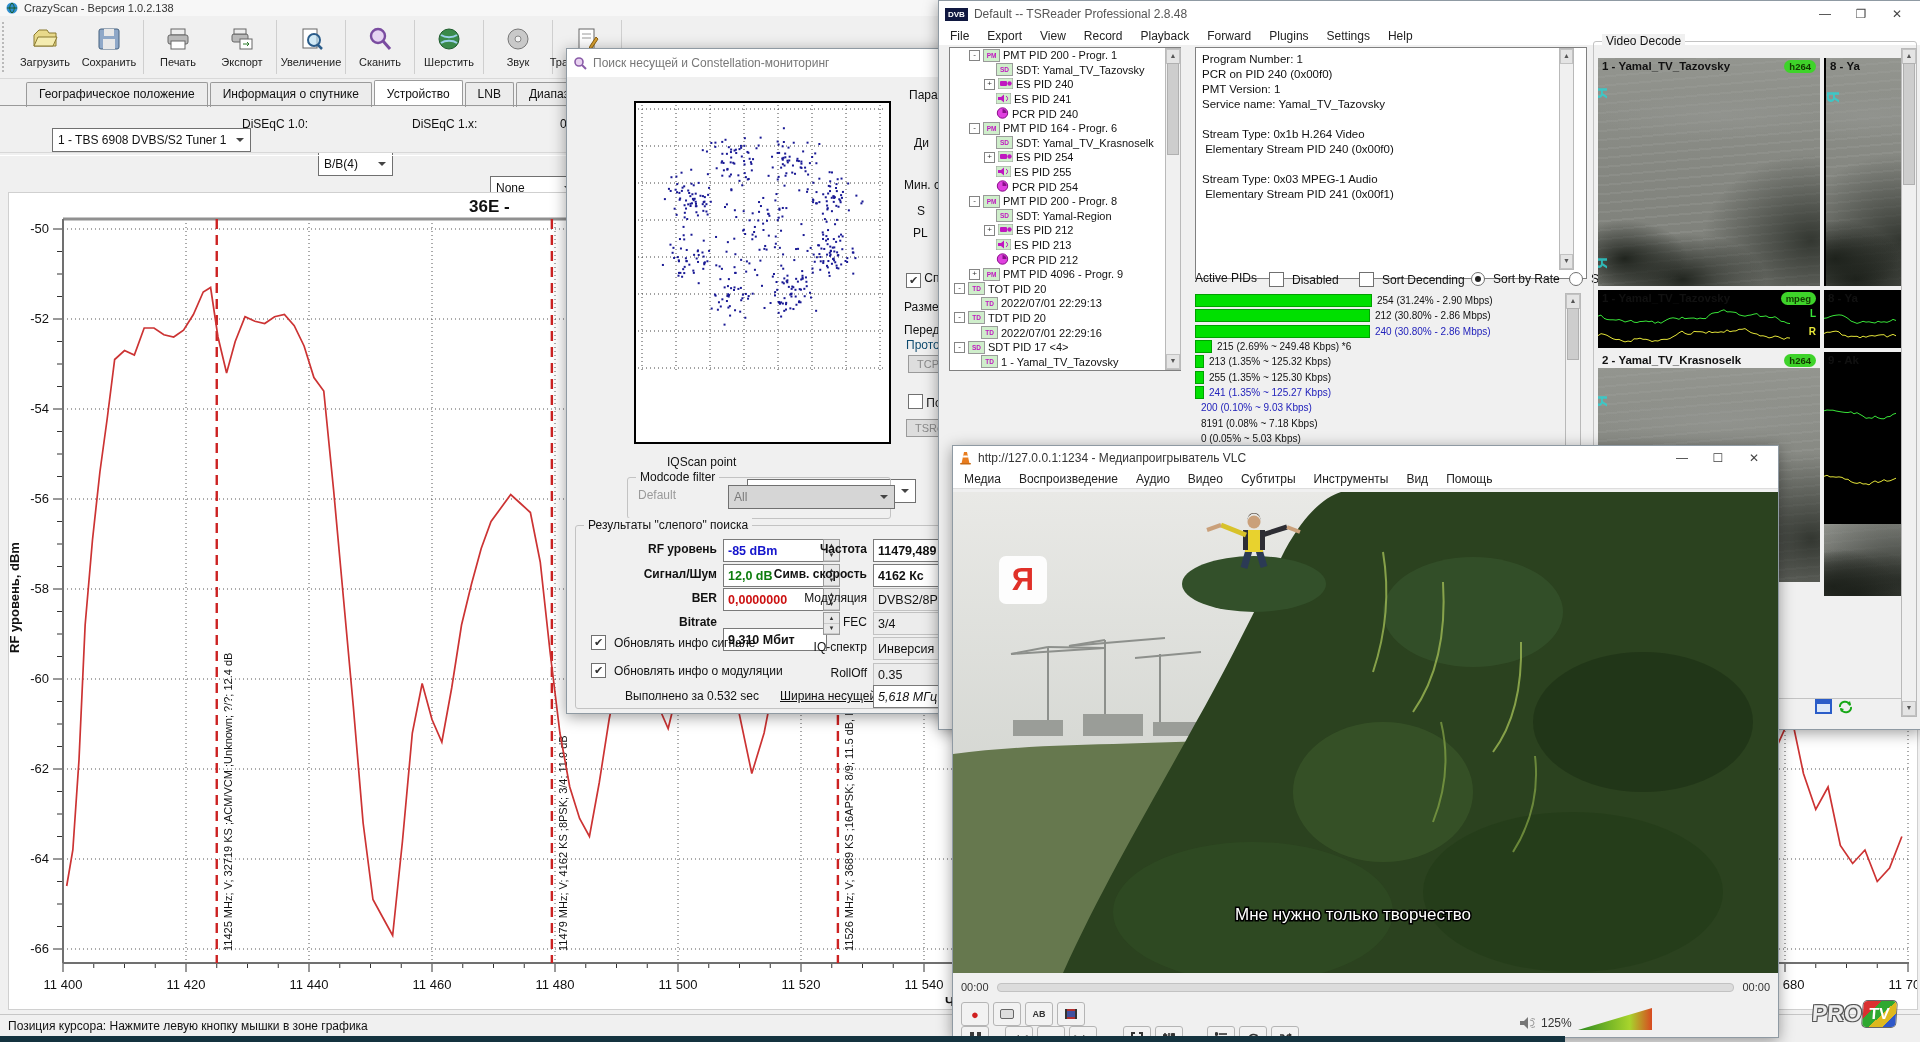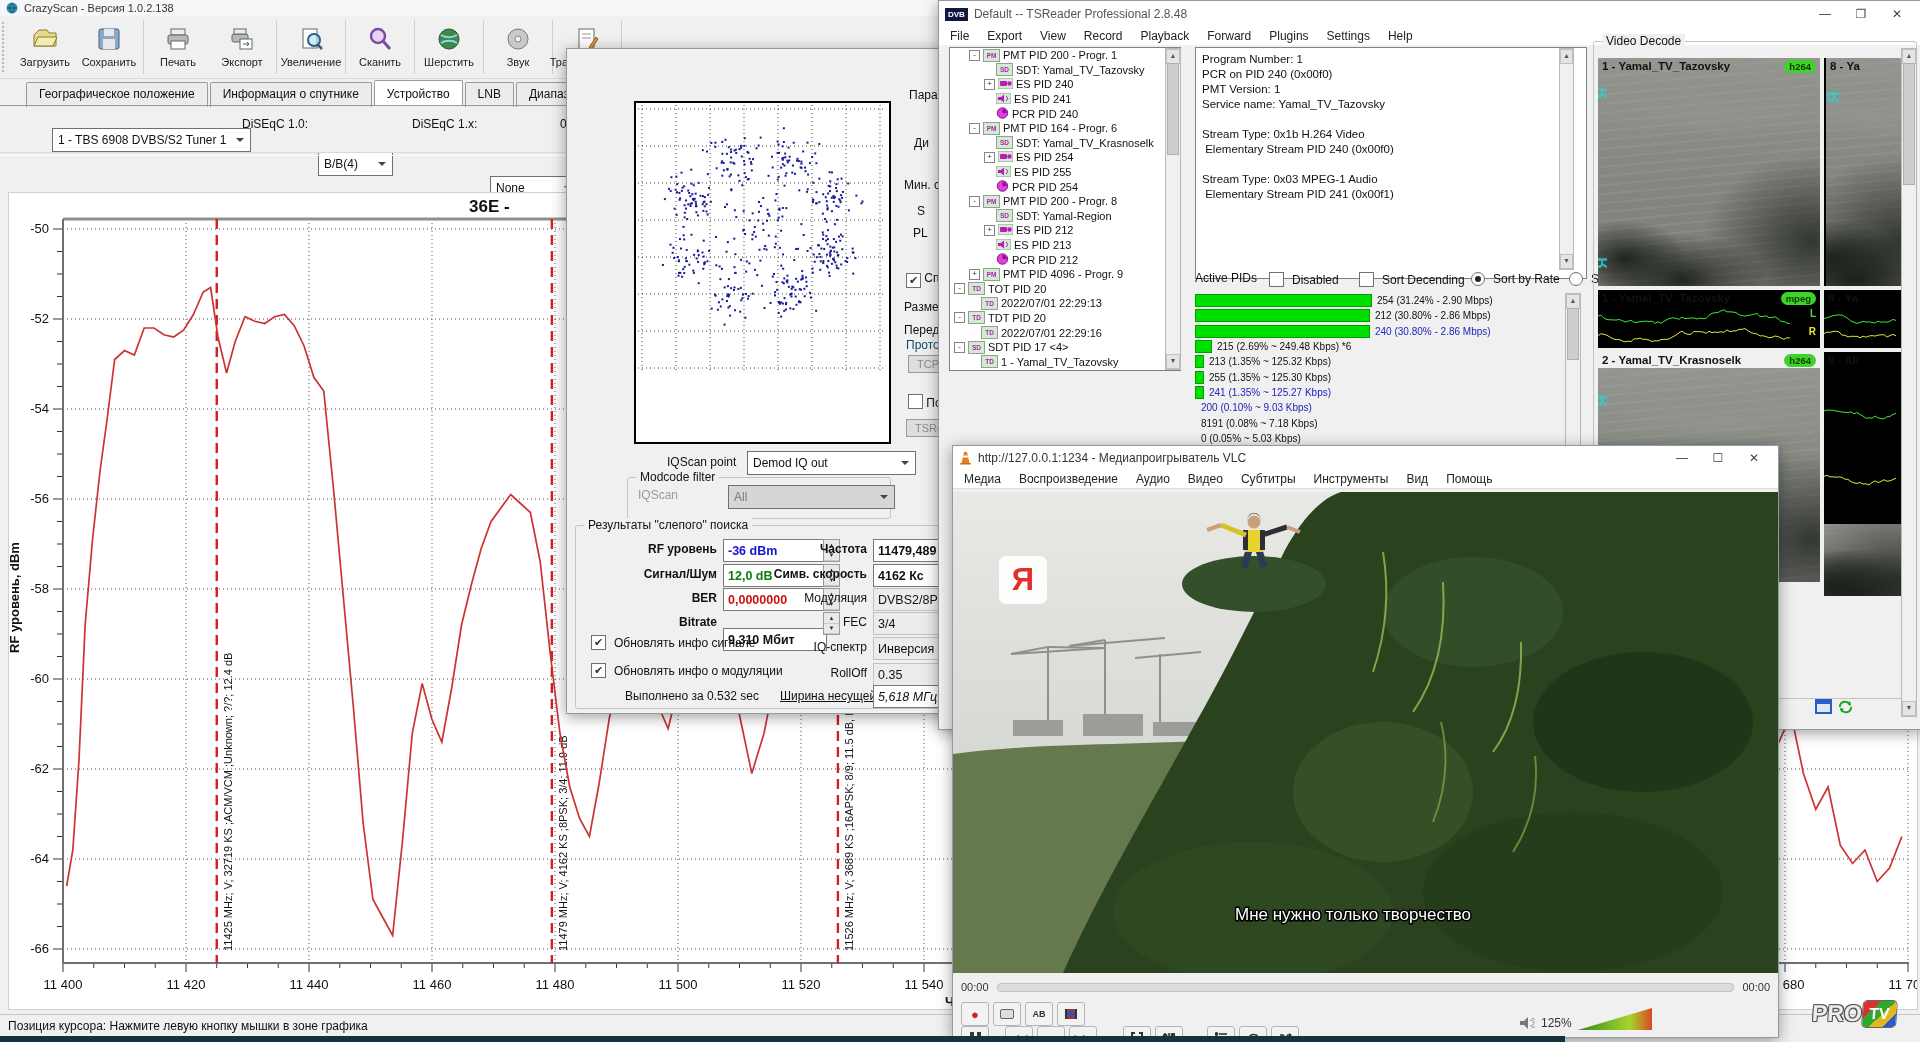--- a/index.html
+++ b/index.html
@@ -379,20 +379,30 @@
       <div id="chart-title">36E - </div>
       <div id="ylab">RF уровень, dBm</div>
       <div id="xlab-part">Частота, МГц</div>
     </div>
     <div id="cs-status">
       <span>Позиция курсора: Нажмите левую кнопку мышки в зоне графика</span>
     </div>
   </div>
 
   <div class="win" id="dlg">
+    <div class="titlebar">
+      <svg width="14" height="14">
+          <circle cx="6" cy="6" r="4" fill="#e8d2f0" stroke="#8a5ca8" stroke-width="1.6"></circle>
+          <line x1="9" y1="9" x2="13" y2="13" stroke="#8a5ca8" stroke-width="2"></line>
+        </svg>
+      <span style="color:#777;">Поиск несущей и Constellation-мониторинг</span>
+      <div class="capbtns">
+          <div class="capbtn">✕</div>
+        </div>
+    </div>
     <div class="blackbox">
       <div id="constplot"><svg width="249" height="271">
             <line x1="6" y1="2" x2="6" y2="267" stroke="#444" stroke-dasharray="1 3"></line>
             <line x1="2" y1="6" x2="247" y2="6" stroke="#444" stroke-dasharray="1 3"></line>
             <line x1="40" y1="2" x2="40" y2="267" stroke="#444" stroke-dasharray="1 3"></line>
             <line x1="2" y1="43" x2="247" y2="43" stroke="#444" stroke-dasharray="1 3"></line>
             <line x1="74" y1="2" x2="74" y2="267" stroke="#444" stroke-dasharray="1 3"></line>
             <line x1="2" y1="80" x2="247" y2="80" stroke="#444" stroke-dasharray="1 3"></line>
             <line x1="108" y1="2" x2="108" y2="267" stroke="#444" stroke-dasharray="1 3"></line>
             <line x1="2" y1="117" x2="247" y2="117" stroke="#444" stroke-dasharray="1 3"></line>
@@ -905,31 +915,31 @@
             <rect x="197.0862169582538" y="156.39695462479588" width="2" height="2" fill="#191994"></rect>
             <rect x="97.3396571726979" y="59.64532150497156" width="2" height="2" fill="#191994"></rect>
           </svg></div>
     </div>
     <div class="abs lbl" style="left:100px;top:402px;height:22px;">IQScan point</div>
     <div class="abs combo" style="left:180px;top:402px;width:142px;">
       <span>Demod IQ out</span>
     </div>
     <div class="groupbox" style="left:60px;top:428px;width:262px;height:40px;">
       <span class="gb-label">Modcode filter</span>
-      <span class="abs" style="left:10px;top:10px;font-size:12px;color:#9a9a9a;">IQScan</span>
+      <span class="abs" style="left:10px;top:10px;font-size:12px;color:#9a9a9a;">Default</span>
       <div class="abs combo dis" style="left:100px;top:7px;width:140px;">
         <span>All</span>
       </div>
     </div>
     <div class="groupbox" style="left:8px;top:476px;width:388px;height:182px;">
       <span class="gb-label">Результаты "слепого" поиска</span>
     </div>
     <div id="resrows">
         <div class="abs fldlbl" style="left: 10px; top: 493px; width: 140px;">RF уровень</div>
-        <div class="abs fld" style="left: 156px; top: 490px; width: 94px; color: rgb(21, 21, 204);">-36 dBm</div>
+        <div class="abs fld" style="left: 156px; top: 490px; width: 94px; color: rgb(21, 21, 204);">-85 dBm</div>
         <div class="abs spin" style="left: 256px; top: 490px;">
           <div>▲</div>
           <div>▼</div>
         </div>
         <div class="abs fldlbl" style="left: 10px; top: 518px; width: 140px;">Сигнал/Шум</div>
         <div class="abs fld" style="left: 156px; top: 515px; width: 94px; color: rgb(13, 125, 13);">12,0 dB</div>
         <div class="abs spin" style="left: 256px; top: 515px;">
           <div>▲</div>
           <div>▼</div>
         </div>

